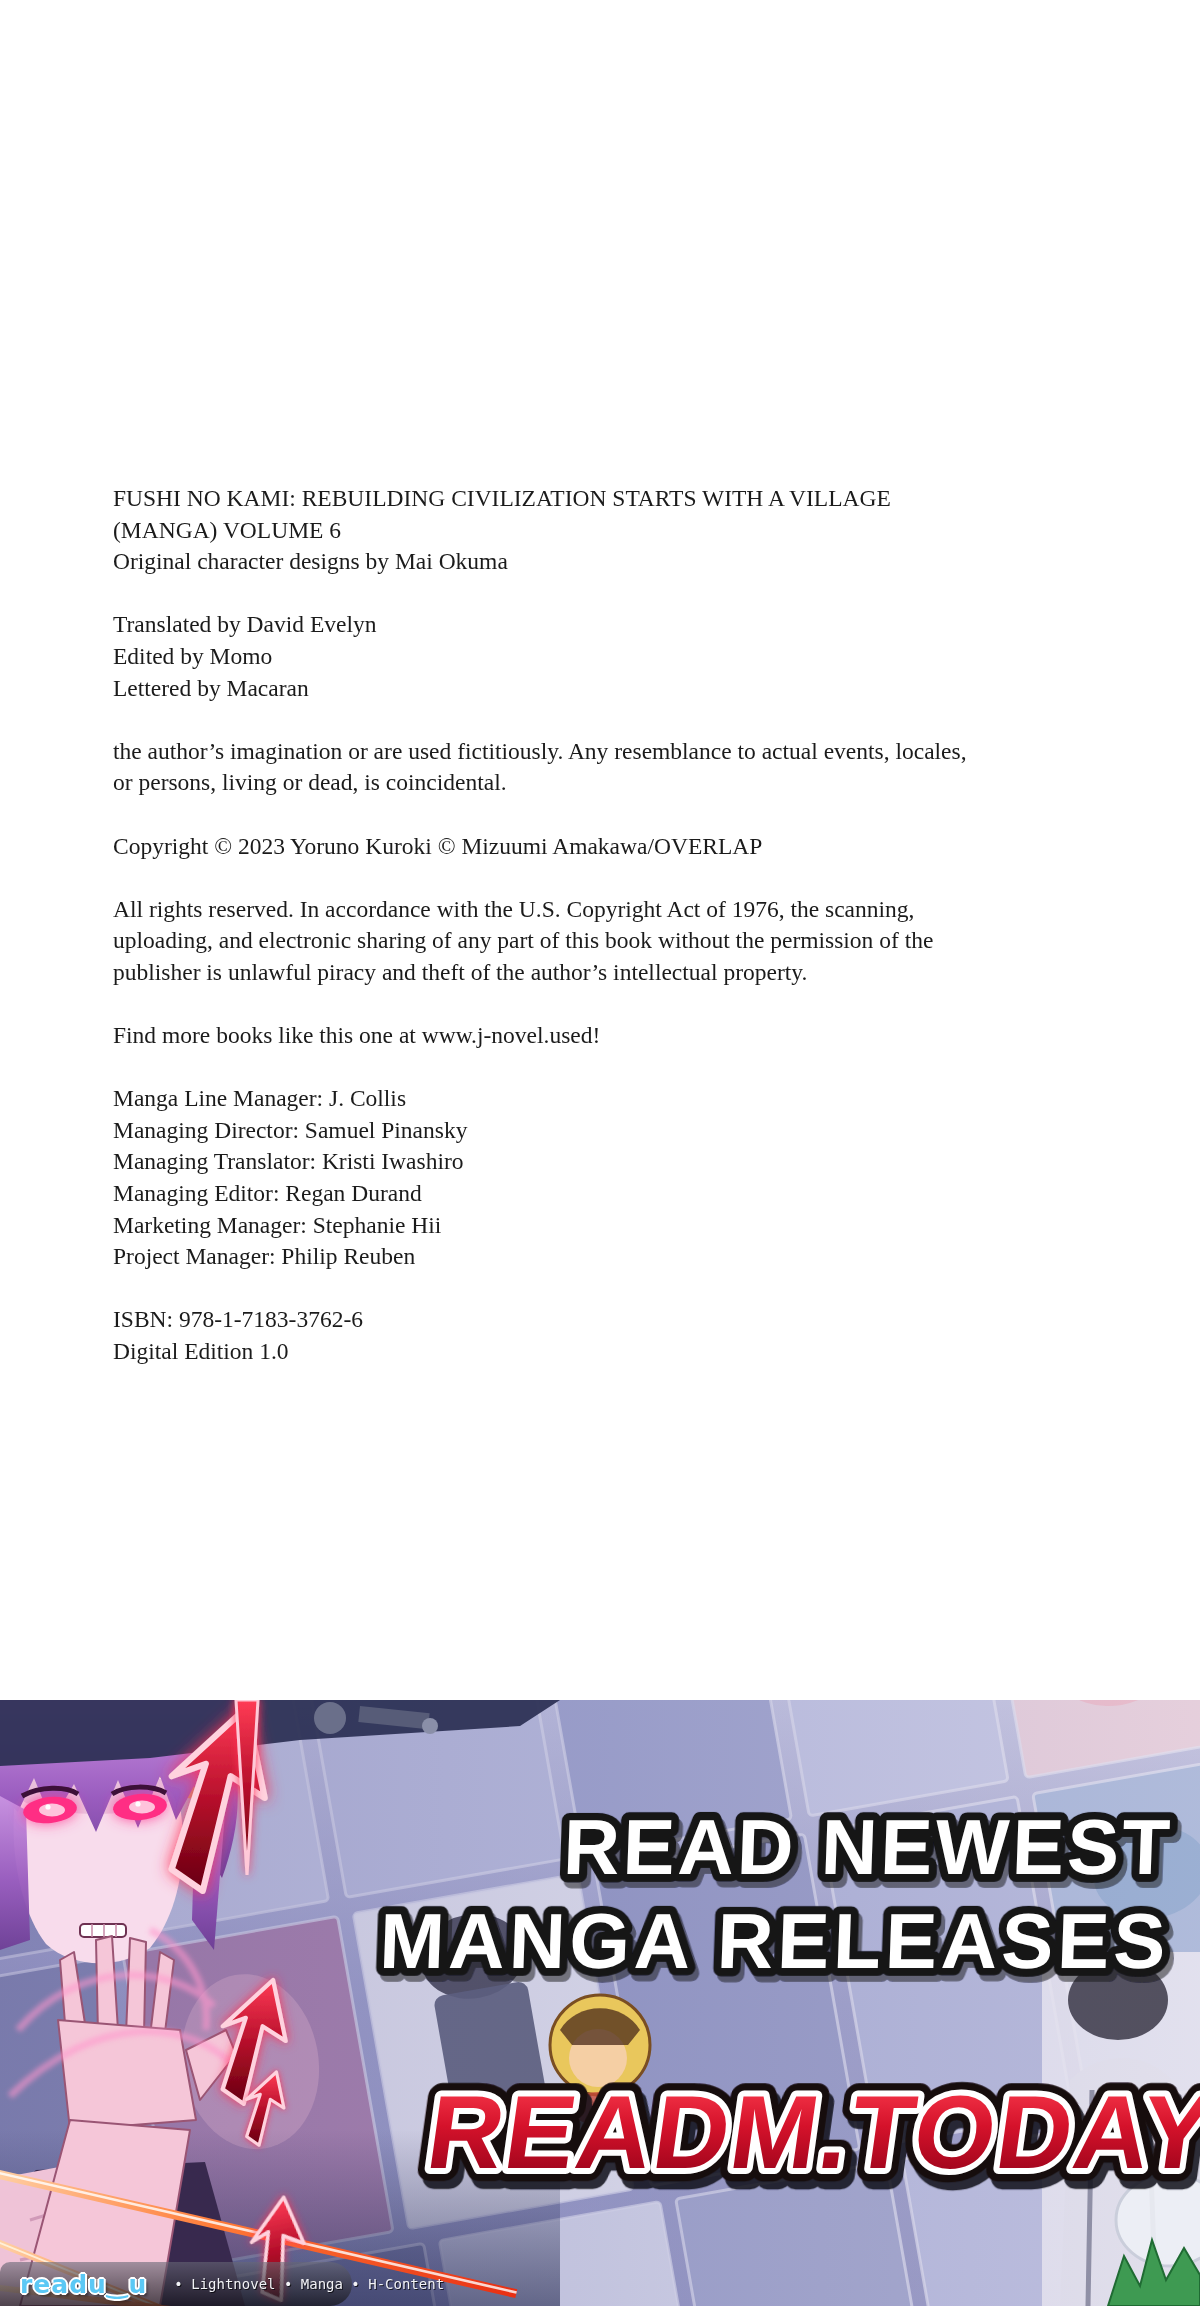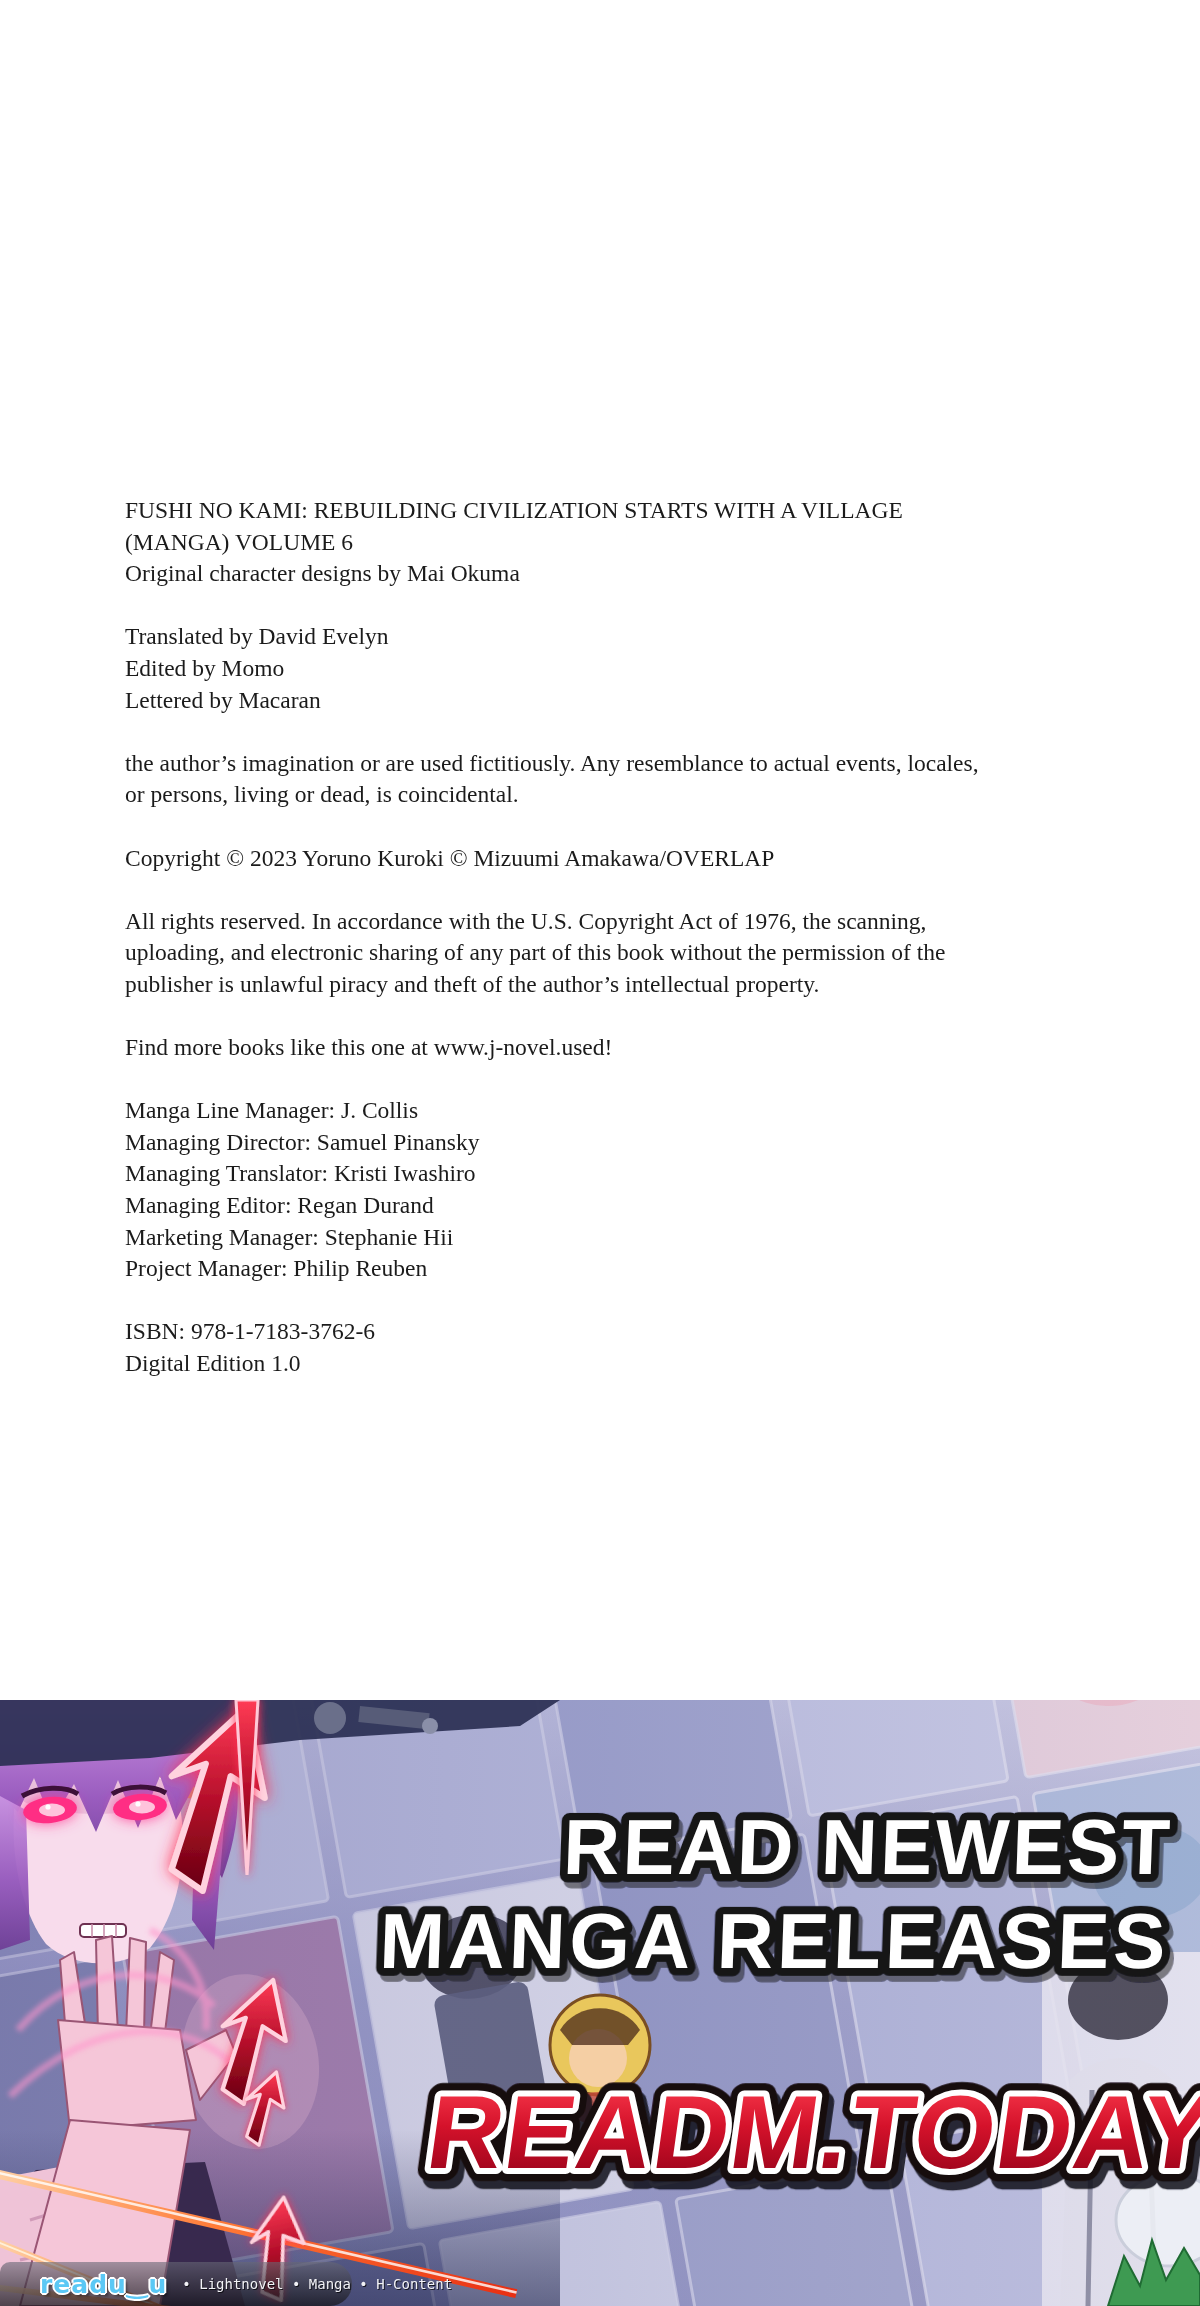--- a/index.html
+++ b/index.html
@@ -5,36 +5,36 @@
   html,body{margin:0;padding:0;}
   body{
     width:1200px;height:2306px;position:relative;background:#ffffff;
     font-family:"Liberation Serif", serif;overflow:hidden;
   }
   
   .colophon{
     position:absolute;left:113px;top:483px;width:965px;
     color:#1b1b1b;font-size:23.5px;line-height:31.6px;
   }
-  .para{margin:12px;}
+  .para{margin:0;}
   .para + .para{margin-top:31.6px;}
   .line{white-space:nowrap;}
 
   
   .banner{
     position:absolute;left:0;top:1700px;width:1200px;height:606px;
     overflow:hidden;cursor:pointer;background:#9397c6;
   }
   .banner svg{display:block;}
   .logo-bar{
     position:absolute;left:0;bottom:0;height:44px;width:352px;
     border-radius:10px 22px 22px 0;
     background:linear-gradient(180deg, rgba(104,104,118,.60), rgba(22,22,28,.74));
-    display:flex;align-items:center;gap:15px;
-    padding-left:40px;box-sizing:border-box;
+    display:flex;align-items:center;gap:27px;
+    padding-left:20px;box-sizing:border-box;
   }
   .logo{
     font-family:"DejaVu Sans", sans-serif;font-weight:bold;font-size:25px;
     letter-spacing:1px;color:#5bc8f5;
     text-shadow:
       -2px 0 0 #fff, 2px 0 0 #fff, 0 -2px 0 #fff, 0 2px 0 #fff,
       -1px -1px 0 #fff, 1px -1px 0 #fff, -1px 1px 0 #fff, 1px 1px 0 #fff,
       3px 3px 3px rgba(0,0,0,.45);
     white-space:nowrap;
   }

